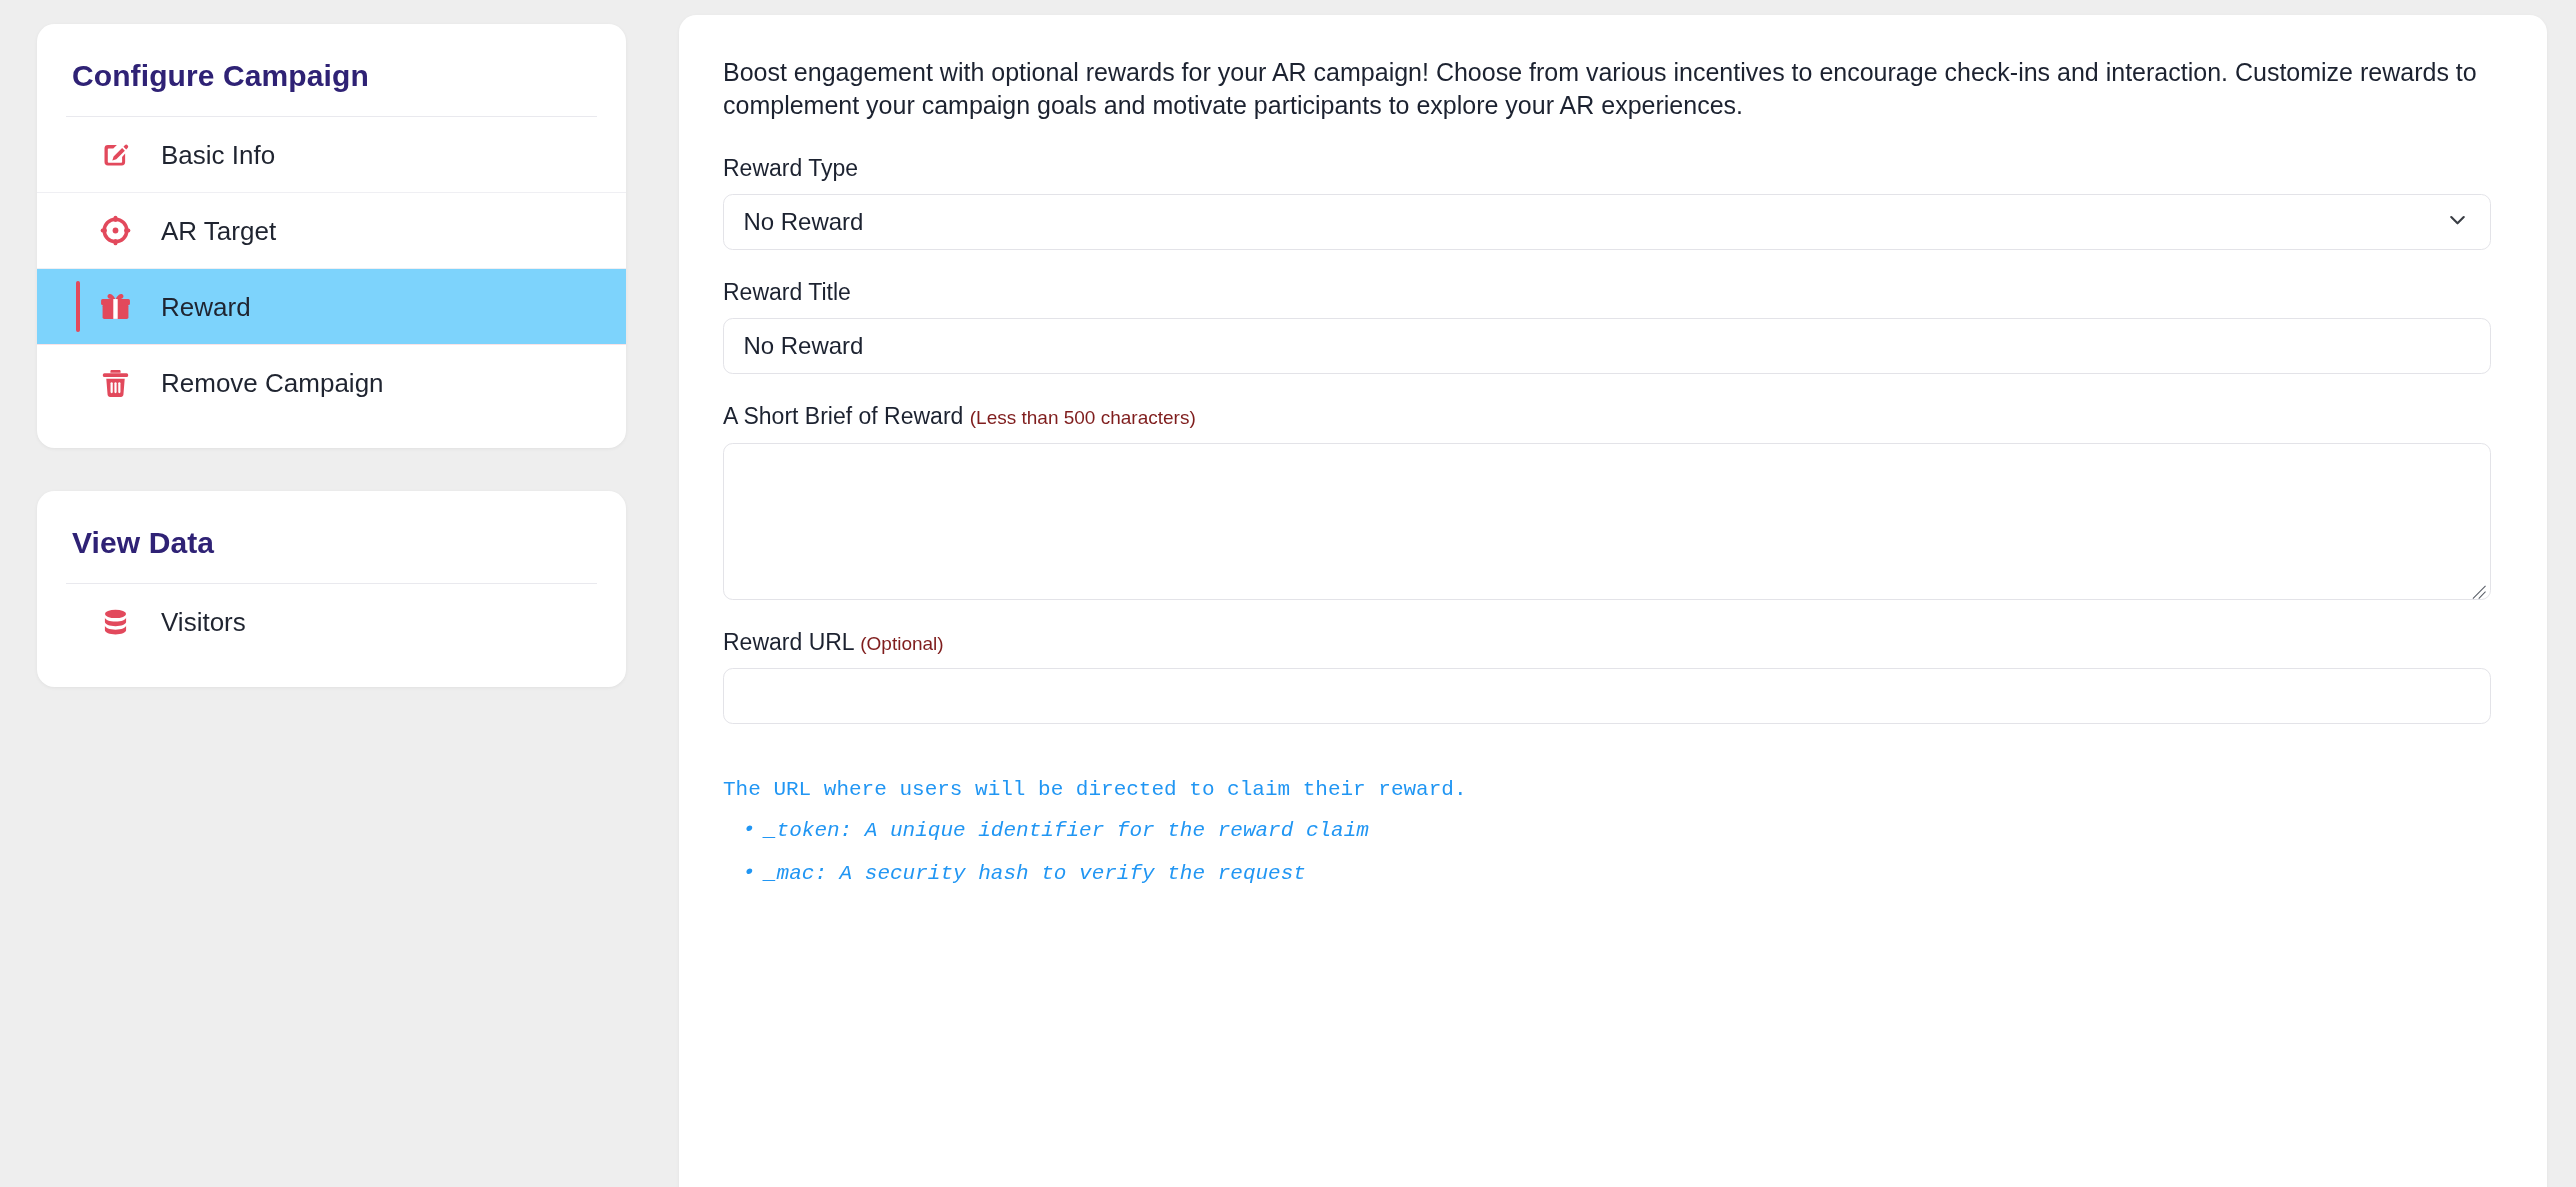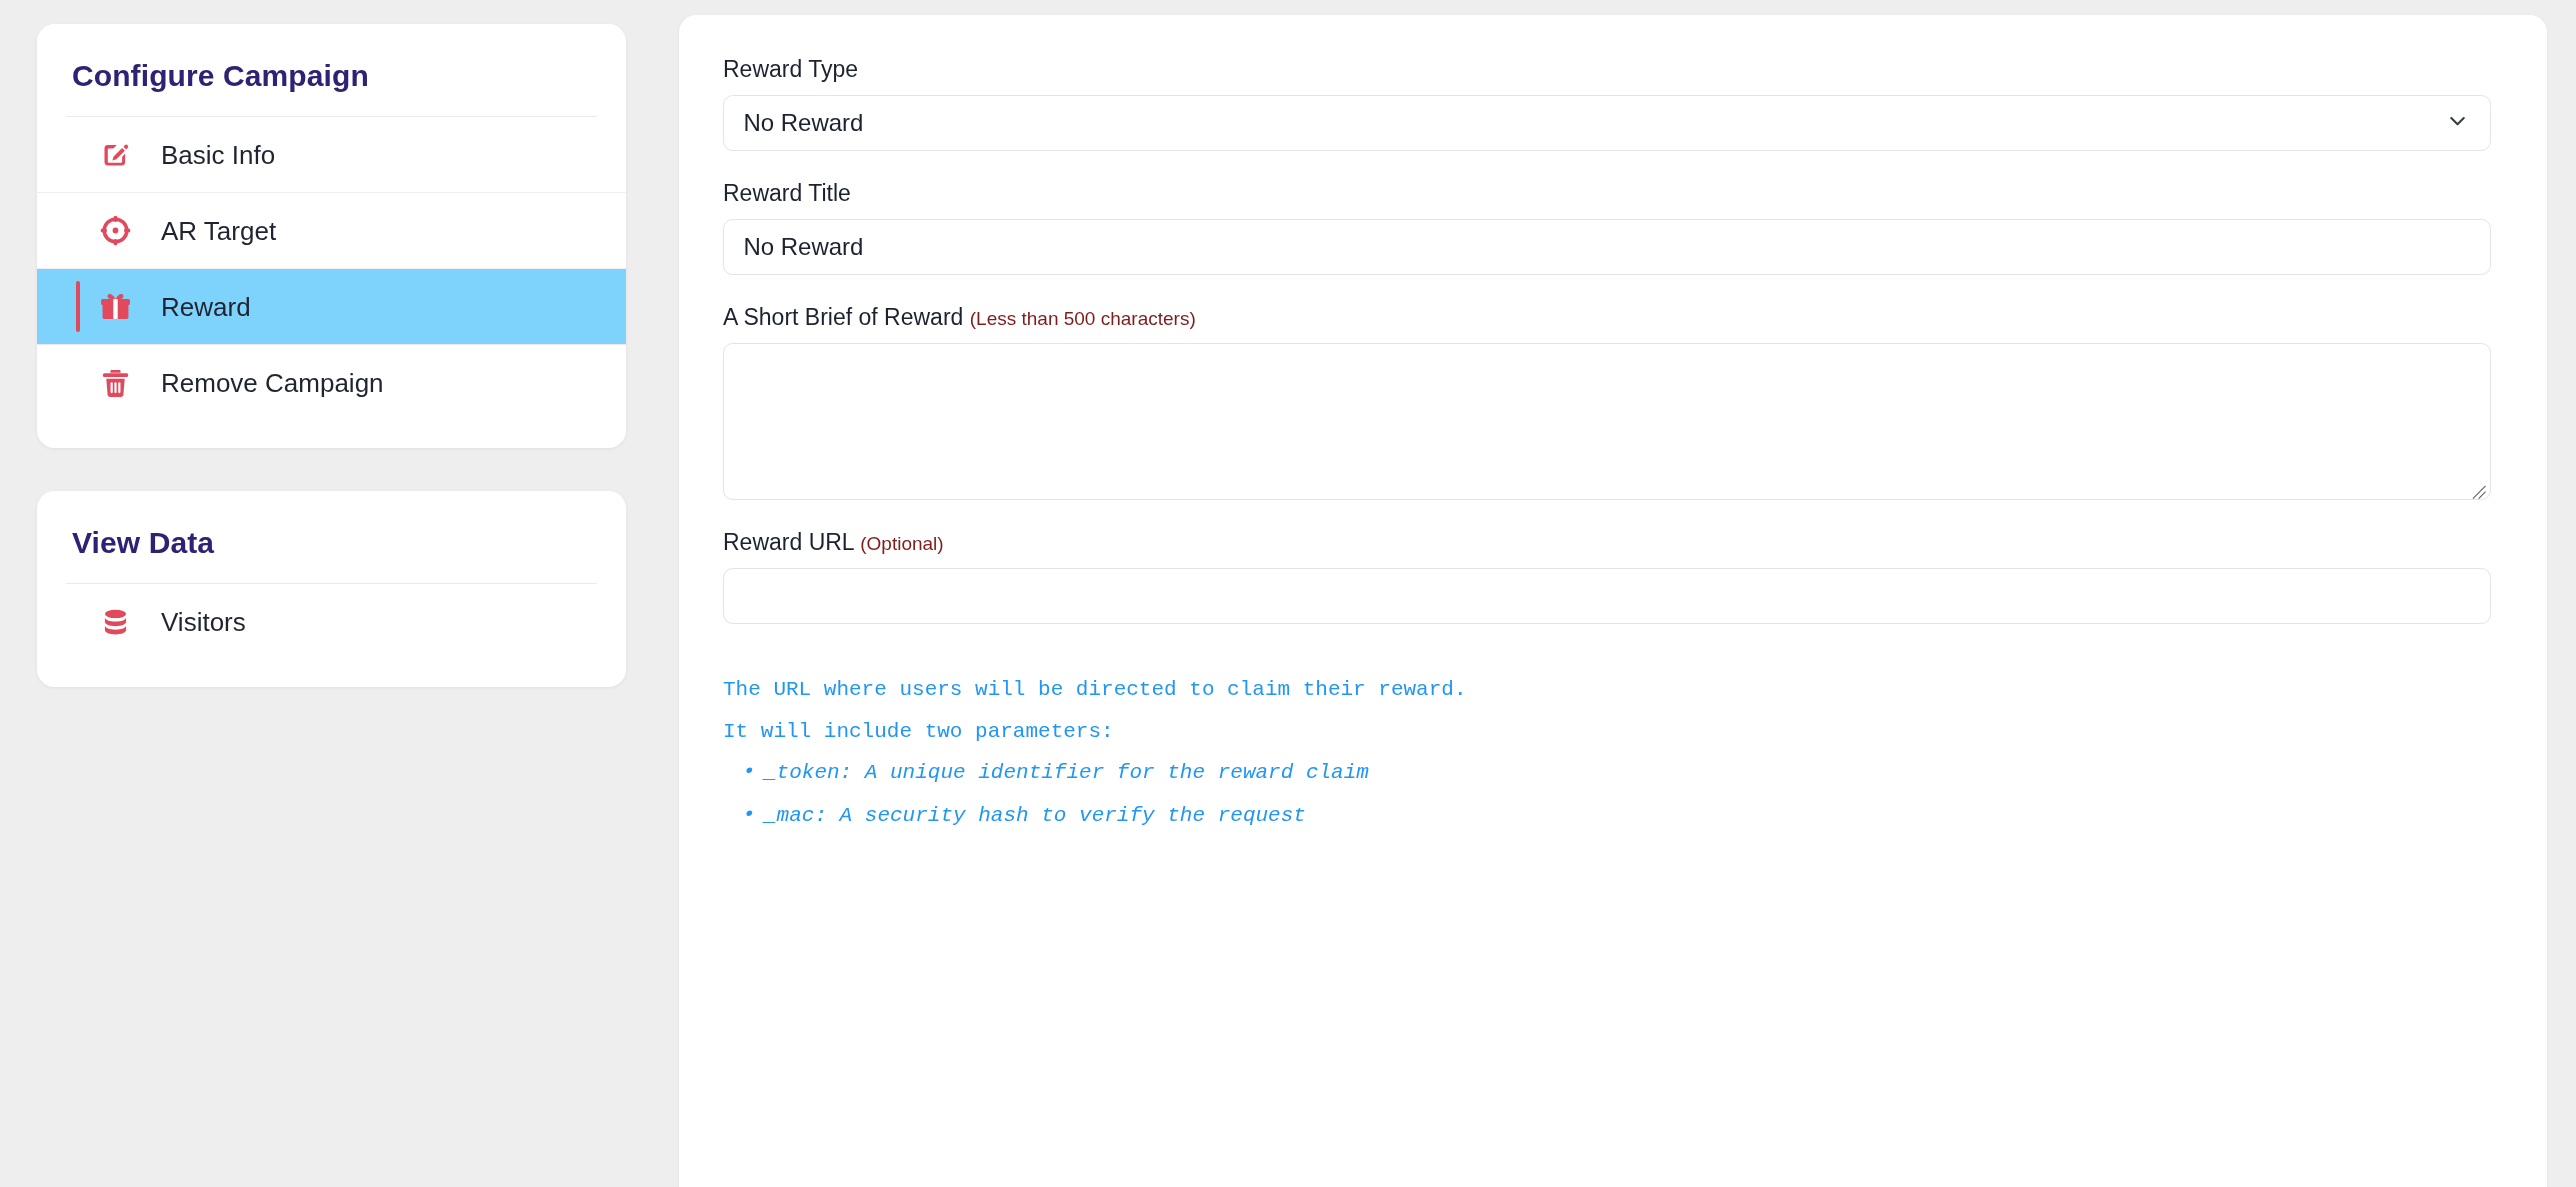--- a/index.html
+++ b/index.html
@@ -289,20 +289,21 @@
           </span>
           <span class="nav-label">Visitors</span>
         </div>
       </div>
     </div>
 
   </div>
 
   <div class="main-card">
 
+    <p class="intro">Boost engagement with optional rewards for your AR campaign! Choose from various incentives to encourage check-ins and interaction. Customize rewards to complement your campaign goals and motivate participants to explore your AR experiences.</p>
 
     <div class="field-label">Reward Type</div>
     <div class="select-wrap">
       <div class="control select-box">
         <span>No Reward</span>
       </div>
       <span class="chevron">
         <svg width="25" height="25" viewBox="0 0 24 24" fill="none">
           <path d="M6 9.2 12 15.2 18 9.2" stroke="#3b3f46" stroke-width="2.1" stroke-linecap="round" stroke-linejoin="round"></path>
         </svg>
@@ -336,21 +337,20 @@
     <div class="field-label">
       <span>Reward URL</span>
       <span class="sub">(Optional)</span>
     </div>
     <div class="control text-input" placeholder="">
       <span></span>
     </div>
 
     <div class="help">
       <p>The URL where users will be directed to claim their reward.</p>
-      <p>It will include two parameters:</p>
       <ul>
         <li>_token: A unique identifier for the reward claim</li>
         <li>_mac: A security hash to verify the request</li>
       </ul>
     </div>
 
   </div>
 
 </div>
 

